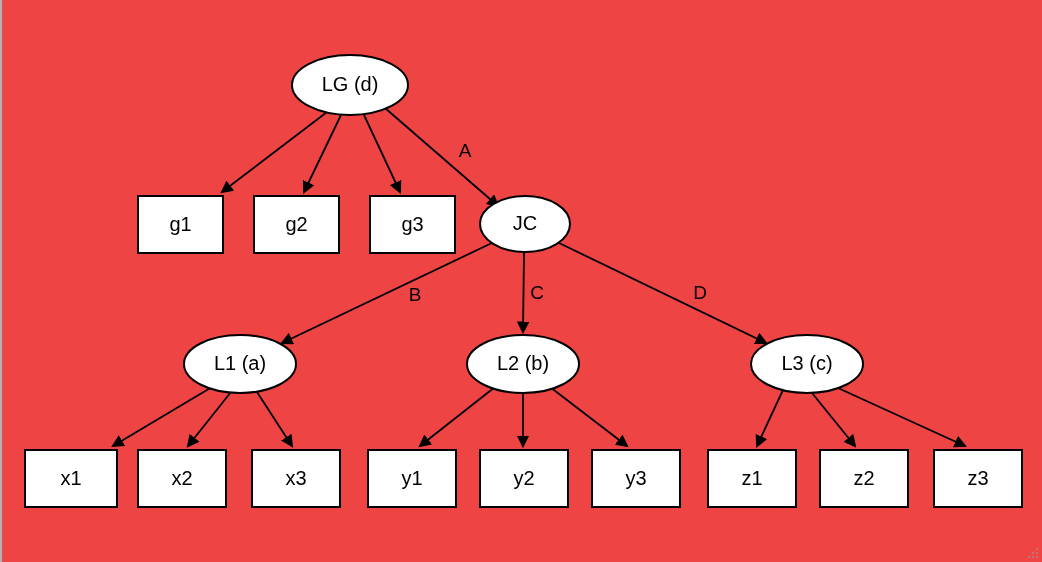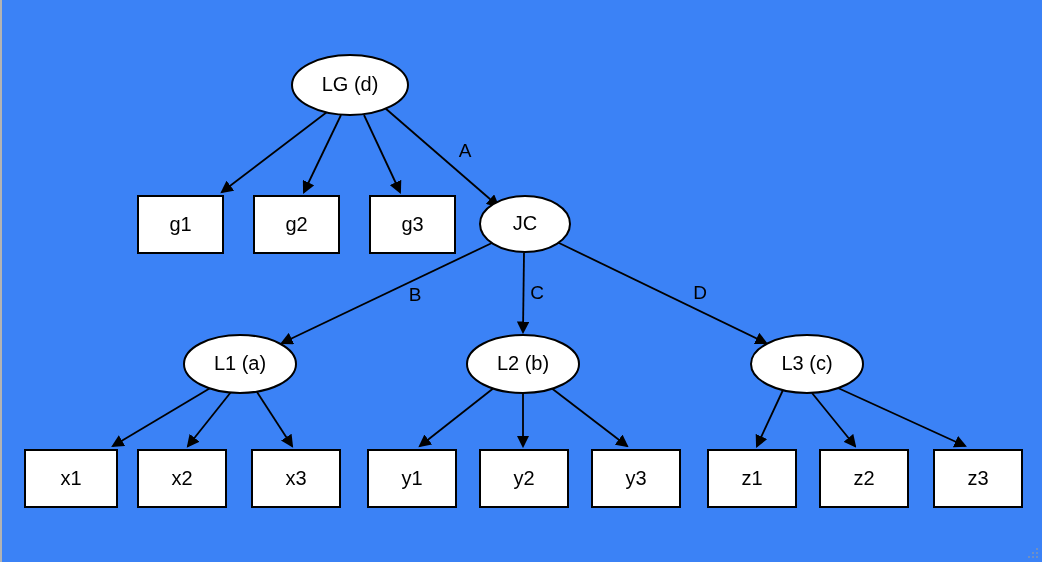--- a/index.html
+++ b/index.html
@@ -13,21 +13,21 @@
     height: 562px;
     position: relative;
     overflow: hidden;
     font-family: "Liberation Sans", sans-serif;
   }
   #canvas-root {
     position: absolute;
     left: 0; top: 0;
     width: 1042px;
     height: 562px;
-    background: #3b82f6;
+    background: #ef4444;
   }
   .left-border {
     position: absolute;
     left: 0; top: 0;
     width: 2px;
     height: 562px;
     background: #b3b3b3;
   }
   svg.diagram {
     position: absolute;

